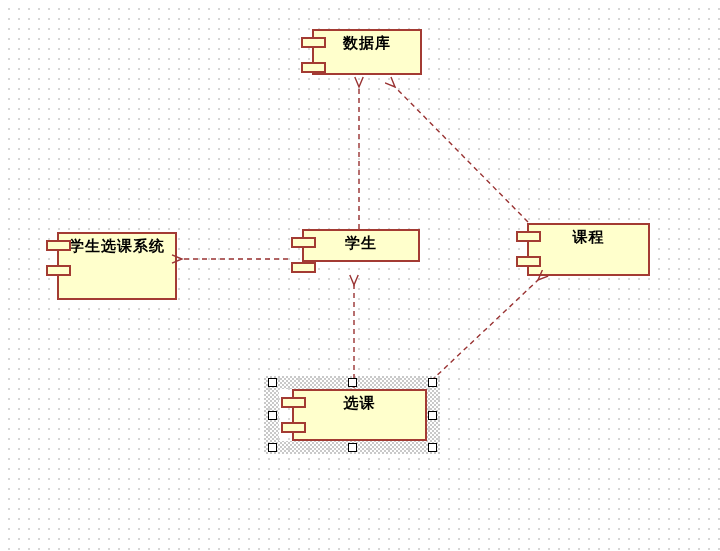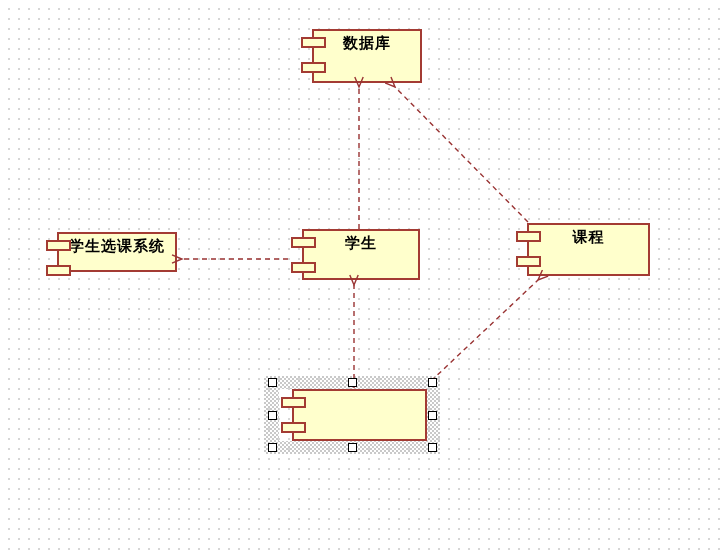--- a/index.html
+++ b/index.html
@@ -55,43 +55,44 @@
     </defs>
   <line x1="359" y1="229" x2="359" y2="87" stroke="#993333" stroke-width="1.4" stroke-dasharray="5 4" marker-end="url(#openArrow)"></line>
       <line x1="528" y1="222" x2="395" y2="87" stroke="#993333" stroke-width="1.4" stroke-dasharray="5 4" marker-end="url(#openArrow)"></line>
       <line x1="288" y1="259" x2="182" y2="259" stroke="#993333" stroke-width="1.4" stroke-dasharray="5 4" marker-end="url(#openArrow)"></line>
       <line x1="354" y1="388" x2="354" y2="285" stroke="#993333" stroke-width="1.4" stroke-dasharray="5 4" marker-end="url(#openArrow)"></line>
       <line x1="431" y1="381" x2="538" y2="280" stroke="#993333" stroke-width="1.4" stroke-dasharray="5 4" marker-end="url(#openArrow)"></line>
     </svg>
   <div id="nodes">
       <div class="hatch" style="left: 264px; top: 376px; width: 176px; height: 78px;"></div>
       <div class="hatch-mask" style="left: 279px; top: 389px; width: 148px; height: 52px;"></div>
-      <div class="component" style="left: 312px; top: 29px; width: 110px; height: 54px;">
+      <div class="component" style="left: 312px; top: 29px; width: 110px; height: 46px;">
         <div class="tab t1"></div>
         <div class="tab t2"></div>
         <span class="label">数据库</span>
       </div>
-      <div class="component" style="left: 57px; top: 232px; width: 120px; height: 40px;">
+      <div class="component" style="left: 57px; top: 232px; width: 120px; height: 68px;">
         <div class="tab t1"></div>
         <div class="tab t2"></div>
         <span class="label">学生选课系统</span>
       </div>
-      <div class="component" style="left: 302px; top: 229px; width: 118px; height: 51px;">
+      <div class="component" style="left: 302px; top: 229px; width: 118px; height: 33px;">
         <div class="tab t1"></div>
         <div class="tab t2"></div>
         <span class="label">学生</span>
       </div>
       <div class="component" style="left: 527px; top: 223px; width: 123px; height: 53px; font-family: Liberation Mono, monospace;">
         <div class="tab t1"></div>
         <div class="tab t2"></div>
         <span class="label">课程</span>
       </div>
       <div class="component" style="left: 292px; top: 389px; width: 135px; height: 52px;">
         <div class="tab t1"></div>
         <div class="tab t2"></div>
+        <span class="label">选课</span>
       </div>
       <div class="handle" style="left: 268px; top: 378px;"></div>
       <div class="handle" style="left: 348px; top: 378px;"></div>
       <div class="handle" style="left: 428px; top: 378px;"></div>
       <div class="handle" style="left: 268px; top: 411px;"></div>
       <div class="handle" style="left: 428px; top: 411px;"></div>
       <div class="handle" style="left: 268px; top: 443px;"></div>
       <div class="handle" style="left: 348px; top: 443px;"></div>
       <div class="handle" style="left: 428px; top: 443px;"></div>
     </div>

